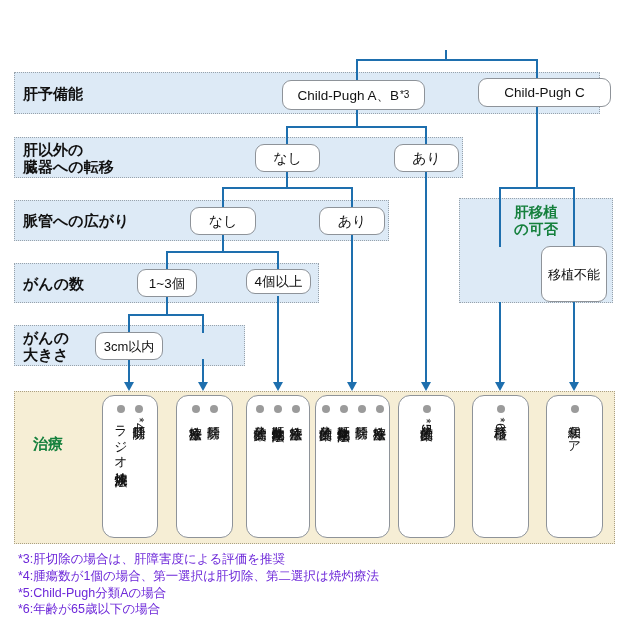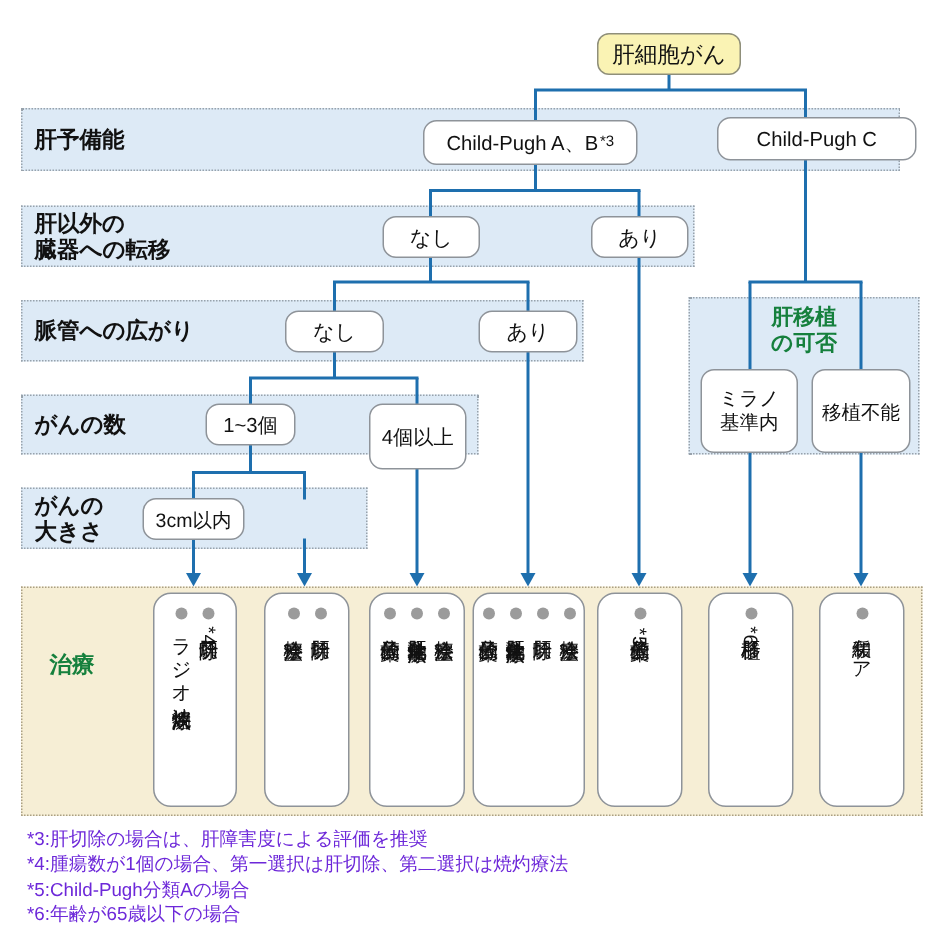--- a/index.html
+++ b/index.html
@@ -122,23 +122,20 @@
       <path d="M124 382 L134 382 L129 391 Z"></path>
       <path d="M198 382 L208 382 L203 391 Z"></path>
       <path d="M273 382 L283 382 L278 391 Z"></path>
       <path d="M347 382 L357 382 L352 391 Z"></path>
       <path d="M421 382 L431 382 L426 391 Z"></path>
       <path d="M495 382 L505 382 L500 391 Z"></path>
       <path d="M569 382 L579 382 L574 391 Z"></path>
     </g>
   </svg>
 
-  <div class="node root" style="left:398px;top:22px;width:96px;height:28px;">
-    <span>肝細胞がん</span>
-  </div>
 
   <div class="node" style="left:282px;top:80px;width:143px;height:30px;">
     <span>Child-Pugh A、B</span>
       <sup>*3</sup>
   </div>
   <div class="node" style="left:478px;top:78px;width:133px;height:29px;">
     <span>Child-Pugh C</span>
   </div>
 
   <div class="node" style="left:255px;top:144px;width:65px;height:28px;font-size:14px;">
@@ -151,34 +148,28 @@
   <div class="node" style="left:190px;top:207px;width:66px;height:28px;font-size:14px;">
     <span>なし</span>
   </div>
   <div class="node" style="left:319px;top:207px;width:66px;height:28px;font-size:14px;">
     <span>あり</span>
   </div>
 
   <div class="node" style="left:137px;top:269px;width:60px;height:28px;">
     <span>1~3個</span>
   </div>
-  <div class="node" style="left:246px;top:269px;width:65px;height:44px;">
+  <div class="node" style="left:246px;top:269px;width:65px;height:25px;">
     <span>4個以上</span>
   </div>
 
   <div class="node" style="left:95px;top:332px;width:68px;height:28px;font-size:13px;">
     <span>3cm以内</span>
   </div>
 
-  <div class="node" style="left:467px;top:246px;width:65px;height:56px;">
-    <div class="stack">
-      <span>ミラノ</span>
-      <span>基準内</span>
-    </div>
-  </div>
   <div class="node" style="left:541px;top:246px;width:66px;height:56px;font-size:13px;">
     <span>移植不能</span>
   </div>
 
   <div class="tbox" style="left:102px;width:56px;">
     <div class="titem">
       <span class="bullet"></span>
       <span class="vtext">肝切除*4</span>
     </div>
     <div class="titem">

